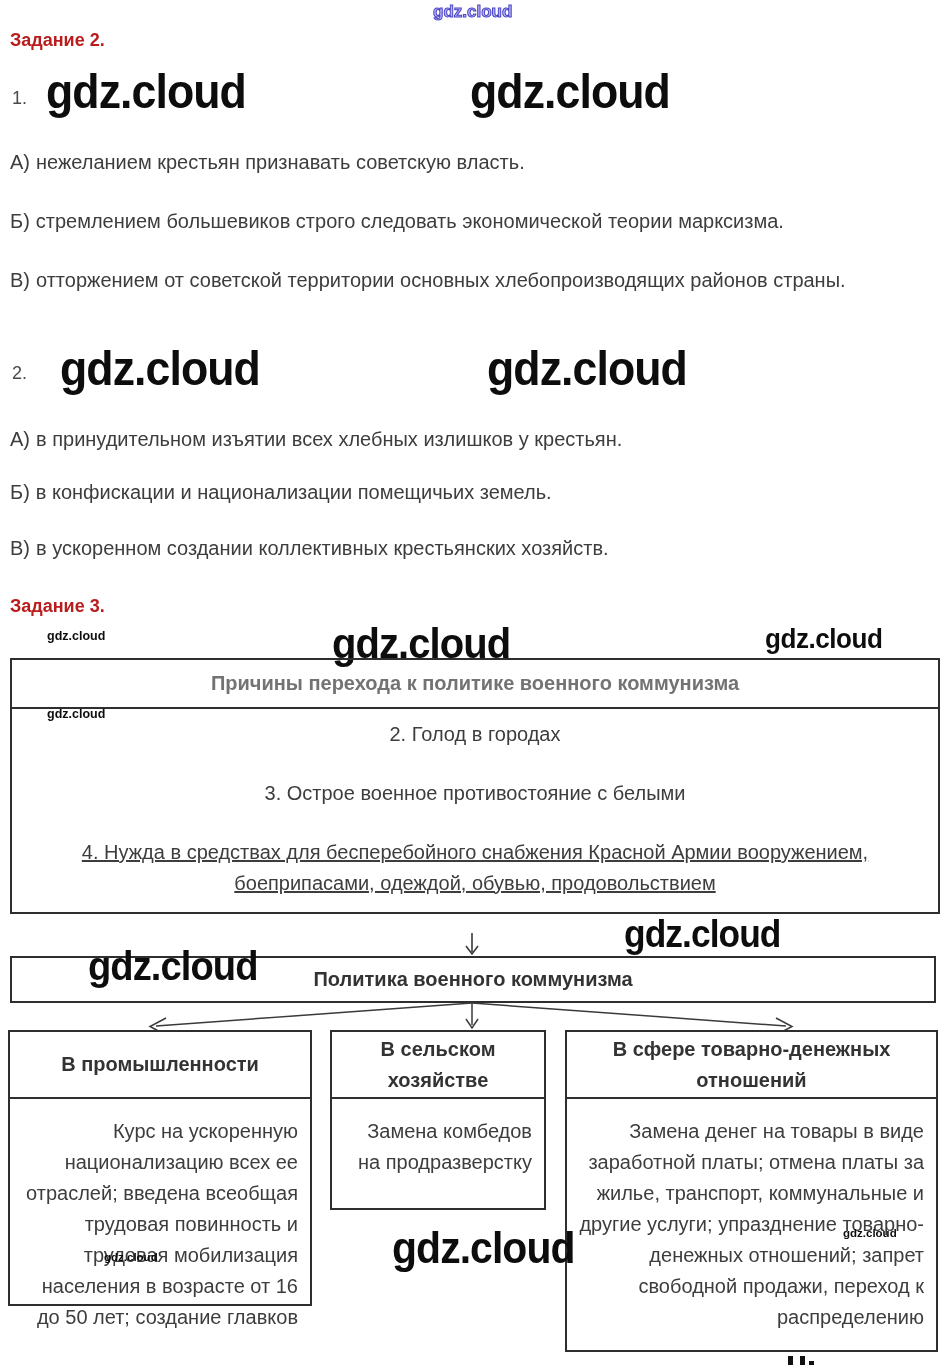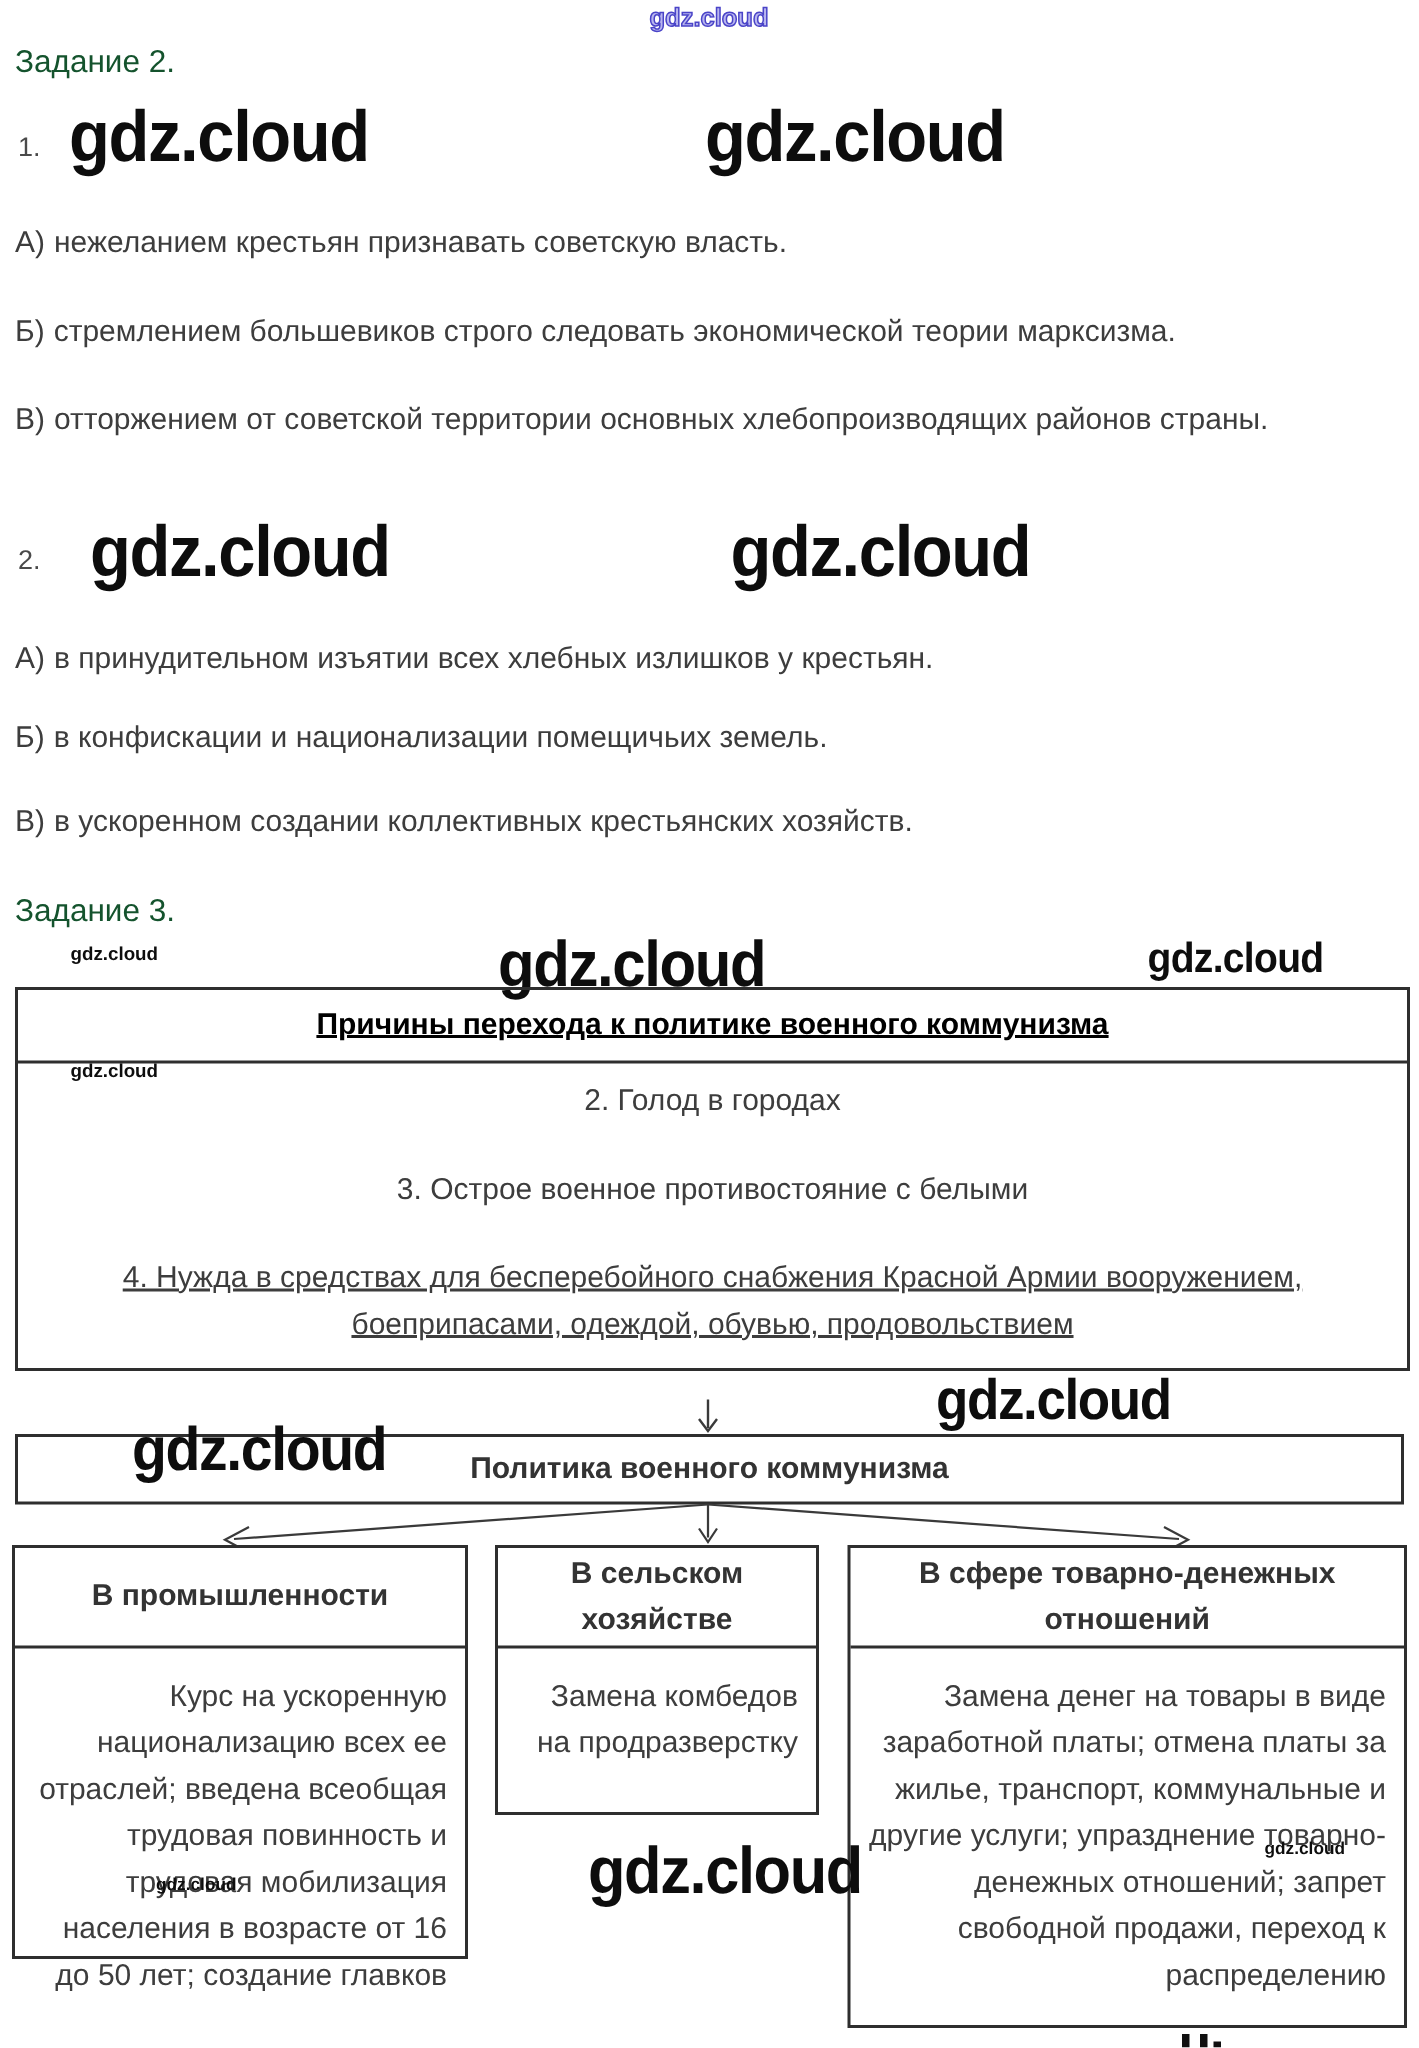--- a/index.html
+++ b/index.html
@@ -1,39 +1,39 @@
 <!DOCTYPE html>
 <html><head>
 <meta charset="utf-8">
 <style>
   html,body{margin:0;padding:0;background:#ffffff;}
   body{width:946px;height:1365px;position:relative;overflow:hidden;
        font-family:"Liberation Sans", sans-serif;color:#3e3e3e;}
   .abs{position:absolute;}
   
-  .task-title{font-size:21px;font-weight:normal;color:#14532d;}
+  .task-title{font-size:18px;font-weight:bold;color:#b91c1c;}
   
   .opt{left:10px;font-size:20px;color:#3d3d3d;width:905px;line-height:40px;}
   .opt .lbl{margin-right:6px;}
   .u{text-underline-offset:5px;text-decoration-thickness:1px;}
   .qnum{font-size:18px;color:#4a4a4a;}
   
   .wm{font-weight:bold;color:#0d0d0d;letter-spacing:-1px;white-space:nowrap;
       transform:scaleX(0.93);transform-origin:0 50%;line-height:1;}
   .wm-xl{font-size:48px;}
   .wm-lg{font-size:43px;}
   .wm-md{font-size:28px;letter-spacing:-0.5px;}
   .wm-sm{font-size:12.5px;letter-spacing:0;transform:none;}
   .wm-xs{font-size:11.5px;letter-spacing:0;transform:none;}
   .wm-outline{font-size:17px;font-weight:bold;letter-spacing:0;transform:none;
       color:#b9b6ef;-webkit-text-stroke:1px #4a44c8;}
   
   .t1{left:10px;top:658px;width:926px;border:2px solid #2e2e2e;background:transparent;}
   .t1-header{height:47px;border-bottom:2px solid #2e2e2e;display:flex;align-items:center;
-      justify-content:center;font-weight:bold;font-size:20px;color:#000000;text-decoration:underline;}
+      justify-content:center;font-weight:bold;font-size:20px;color:#737373;}
   .t1-body{padding:10px 12px 13px;text-align:center;font-size:20px;color:#3d3d3d;}
   .t1-item{margin:0 0 28px 0;line-height:31px;}
   .t1-item:last-child{margin-bottom:0;max-width:810px;margin-left:auto;margin-right:auto;text-decoration:underline;}
   
   .box2{left:10px;top:956px;width:926px;height:47px;border:2px solid #2e2e2e;
       display:flex;align-items:center;justify-content:center;box-sizing:border-box;
       font-weight:bold;font-size:20px;color:#333;}
   
   .col{border:2px solid #2e2e2e;box-sizing:border-box;top:1030px;background:#fff;}
   .col-header{height:67px;border-bottom:2px solid #2e2e2e;display:flex;align-items:center;

